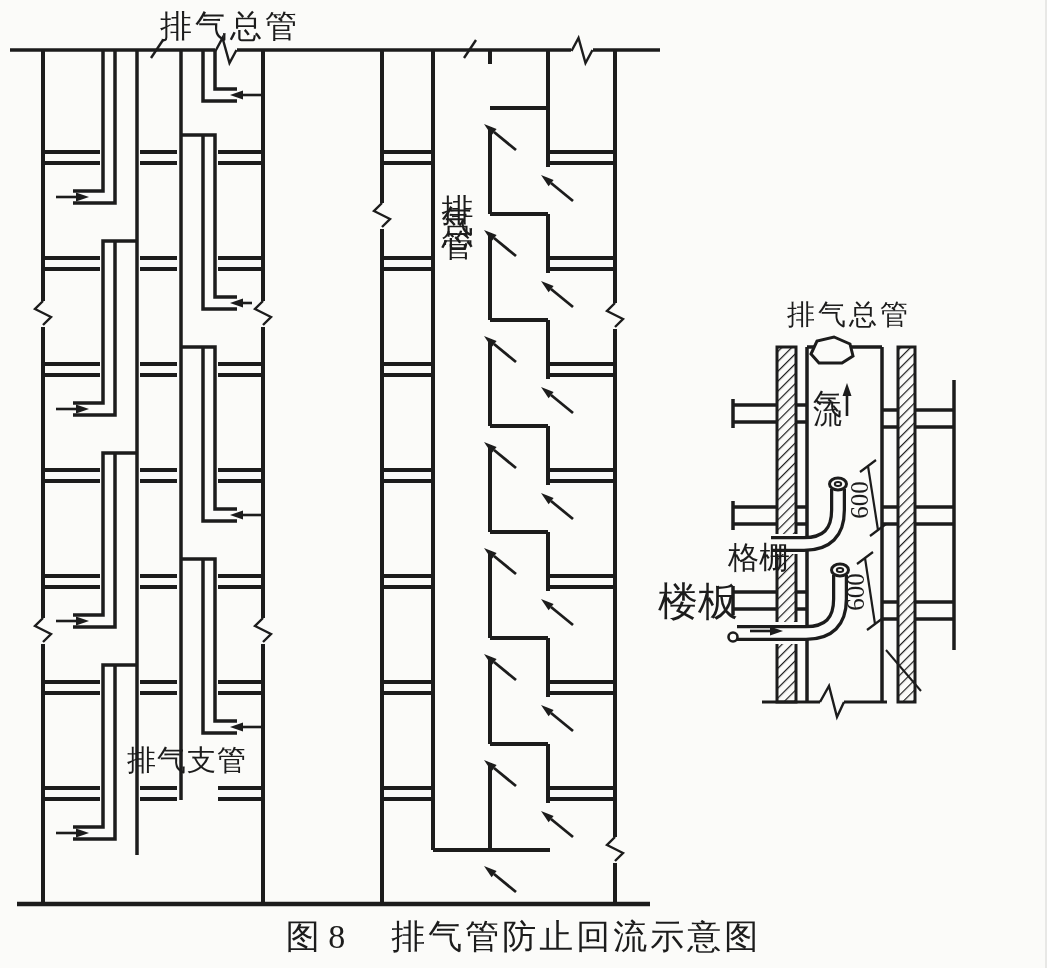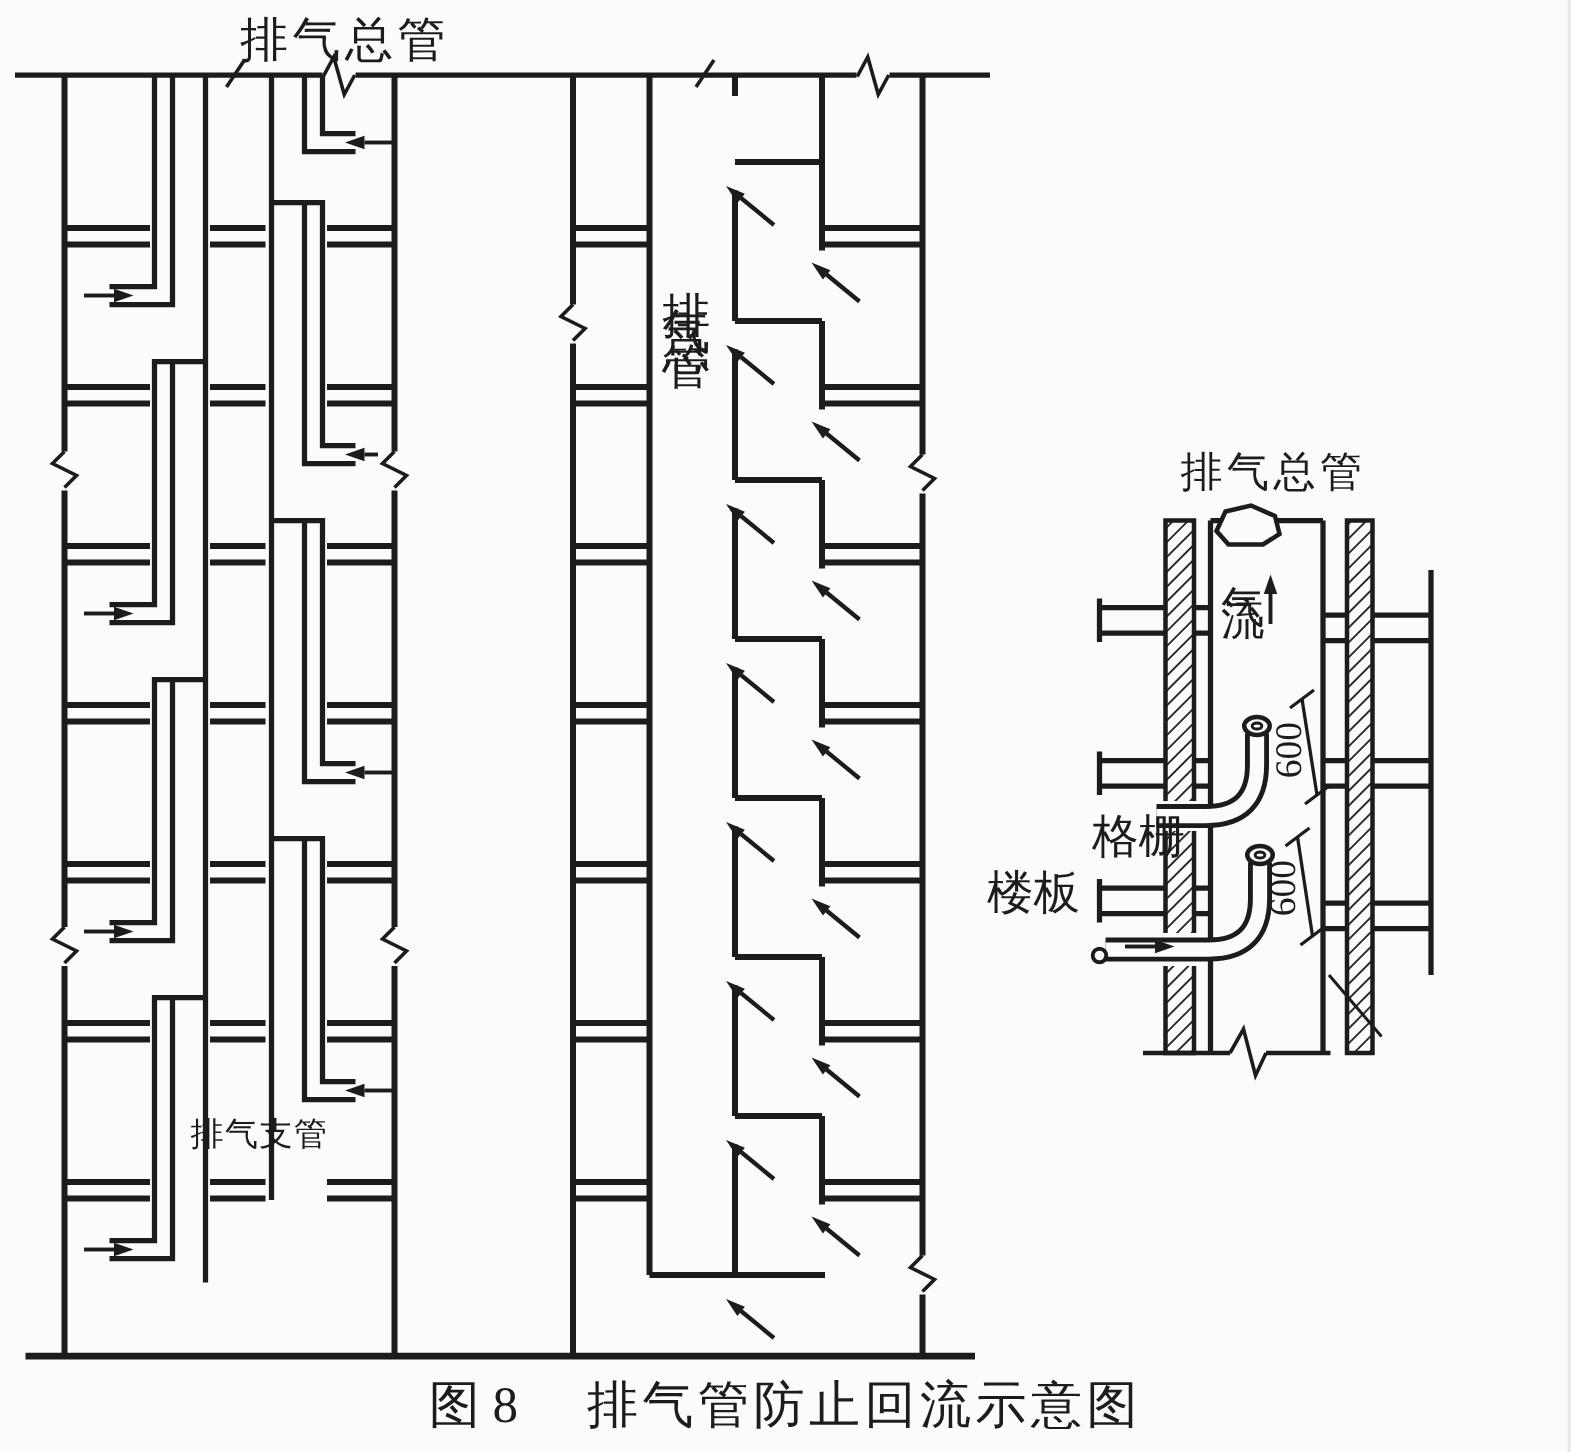--- a/index.html
+++ b/index.html
@@ -4,25 +4,25 @@
 <style>
   html,body{margin:0;padding:0;background:#e8e8e6;}
   #page{position:relative;width:1045px;height:968px;background:#fbfbf9;overflow:hidden;
         font-family:Liberation Serif, serif;color:#1c1c1c;}
   #drawing{position:absolute;left:0;top:0;}
   .lbl{position:absolute;white-space:nowrap;color:#1c1c1c;}
   .vtext{writing-mode:vertical-rl;text-orientation:upright;}
   .rot90ccw{transform:rotate(-90deg);transform-origin:center center;}
   #top-label{left:160px;top:5px;font-size:32px;letter-spacing:3px;}
   #mid-vert-label{left:436px;top:168px;font-size:32px;letter-spacing:12px;}
-  #branch-label{left:127px;top:741px;font-size:22px;letter-spacing:1px;}
+  #branch-label{left:127px;top:741px;font-size:29px;letter-spacing:1px;}
   #detail-title{left:787px;top:296px;font-size:28px;letter-spacing:3px;}
   #airflow-label{left:808px;top:367px;font-size:29px;letter-spacing:6px;}
   #grille-label{left:696px;top:537px;font-size:31px;margin-left:32px;}
-  #slab-label{left:658px;top:574px;font-size:31px;}
+  #slab-label{left:658px;top:574px;font-size:40px;}
   #dim-upper{left:838px;top:486px;width:44px;text-align:center;font-size:25px;}
   #dim-lower{left:834px;top:578px;width:44px;text-align:center;font-size:25px;}
   #shaft-label{left:938px;top:662px;font-size:31px;line-height:43px;}
   #caption{left:0;top:914px;width:1047px;text-align:center;font-size:34px;}
   #caption .t{margin-left:46px;letter-spacing:3px;}
 </style>
 </head>
 <body>
 
 <div id="page">

